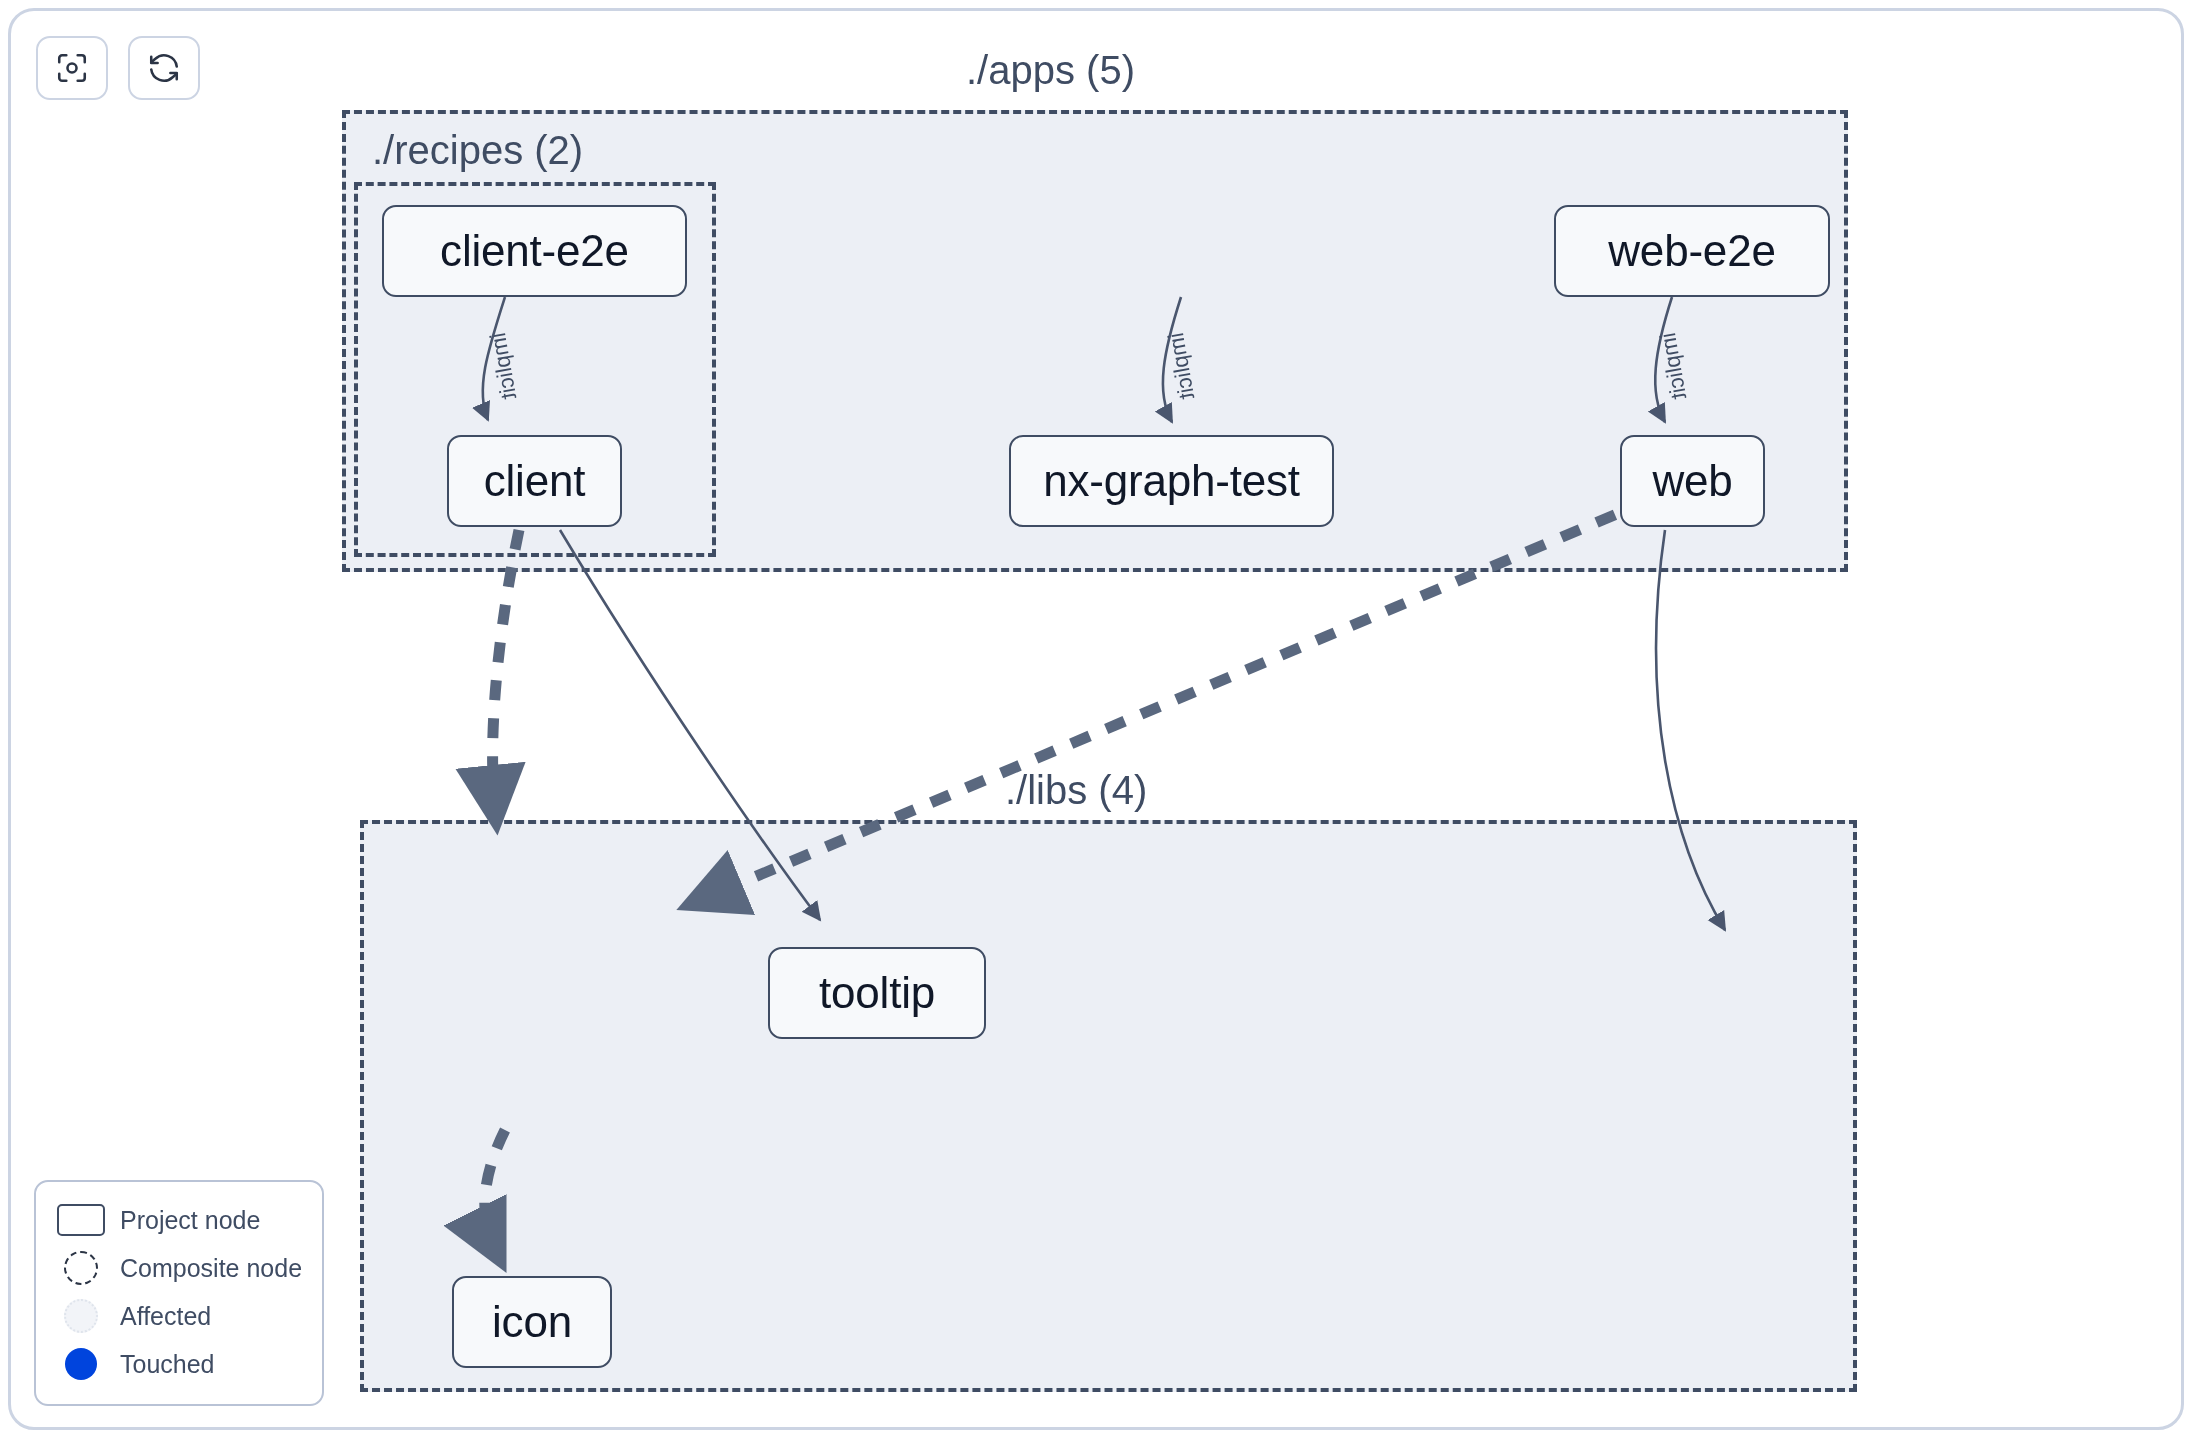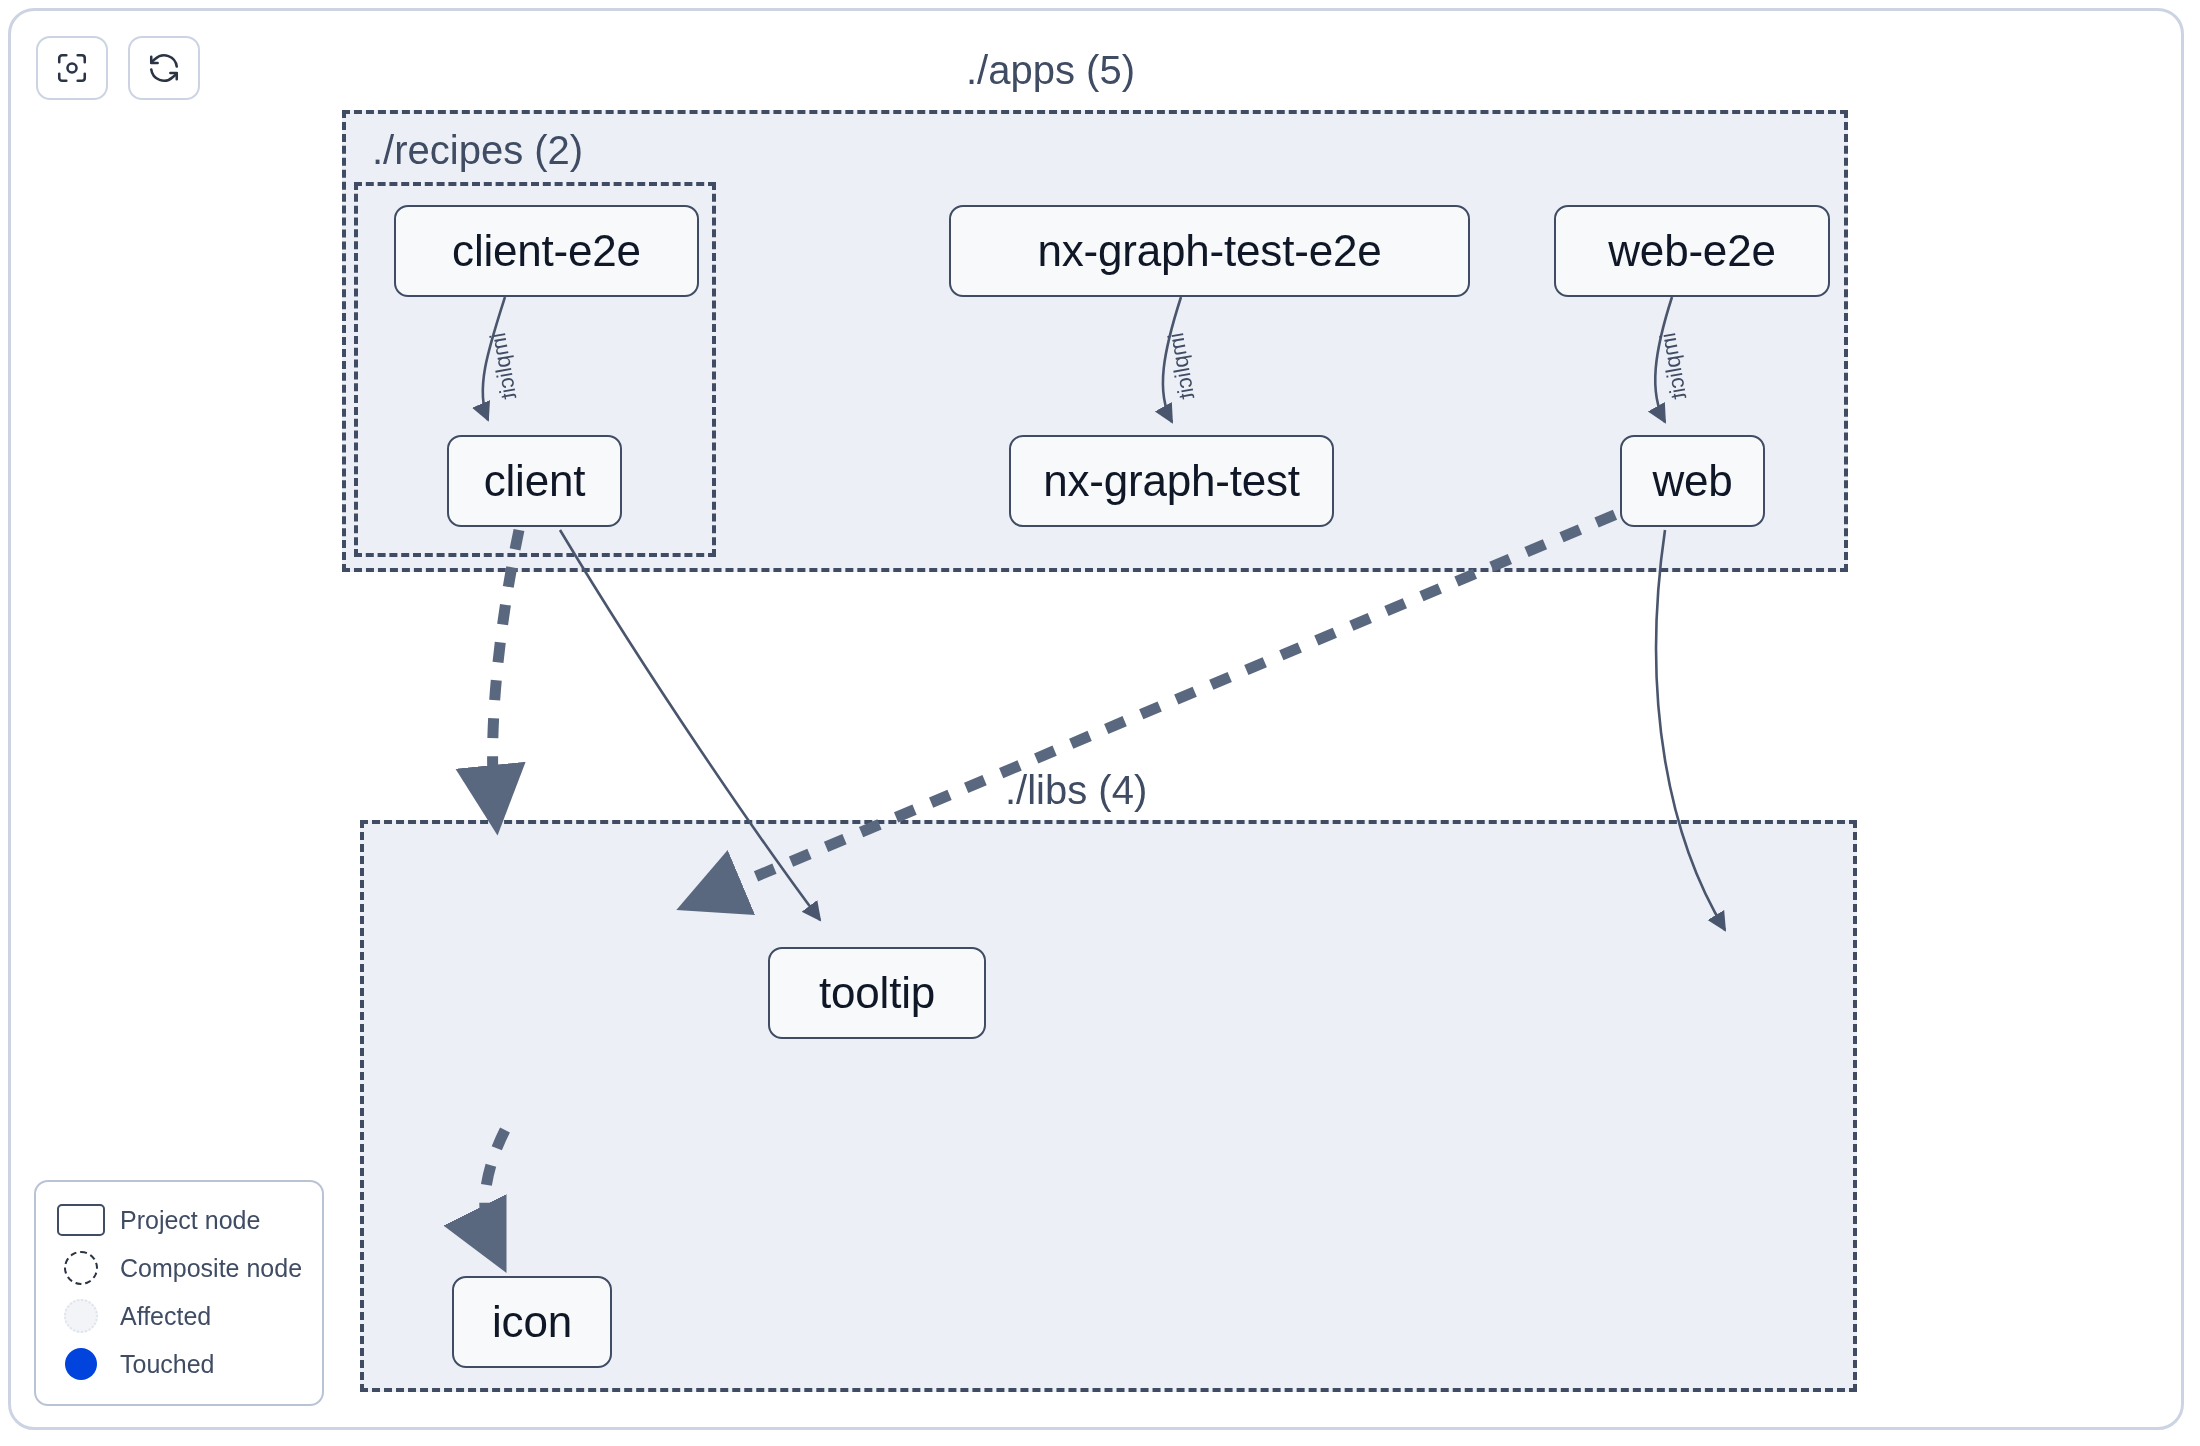--- a/index.html
+++ b/index.html
@@ -255,25 +255,24 @@
 
       <path d="M 1665 530 C 1640 700 1670 840 1725 930" fill="none" stroke="#4a566e" stroke-width="2.6" marker-end="url(#arrow-thin)"></path>
 
       <path d="M 505 1130 C 480 1180 480 1220 495 1250" fill="none" stroke="#5a687f" stroke-width="11" stroke-dasharray="20 18" marker-end="url(#arrow-thick)"></path>
     </svg>
 
     <div class="edge-label" style="left:470px; top:353px; transform: rotate(-100deg) scale(-1,1);">implicit</div>
     <div class="edge-label" style="left:1148px; top:353px; transform: rotate(-100deg) scale(-1,1);">implicit</div>
     <div class="edge-label" style="left:1640px; top:353px; transform: rotate(-100deg) scale(-1,1);">implicit</div>
 
-    <div class="node" style="left:382px; top:205px; width:305px; height:92px;margin-left:12px;">client-e2e</div>
+    <div class="node" style="left:382px; top:205px; width:305px; height:92px;">client-e2e</div>
 
     <div class="node" style="left:447px; top:435px; width:175px; height:92px;">client</div>
 
-    <div class="node" style="left:949px; top:205px; width:521px; height:92px;">nx-graph-test-e2e</div>
 
     <div class="node" style="left:1009px; top:435px; width:325px; height:92px;">nx-graph-test</div>
 
     <div class="node" style="left:1554px; top:205px; width:276px; height:92px;">web-e2e</div>
 
     <div class="node" style="left:1620px; top:435px; width:145px; height:92px;">web</div>
 
 
     <div class="node" style="left:768px; top:947px; width:218px; height:92px;">tooltip</div>
 

